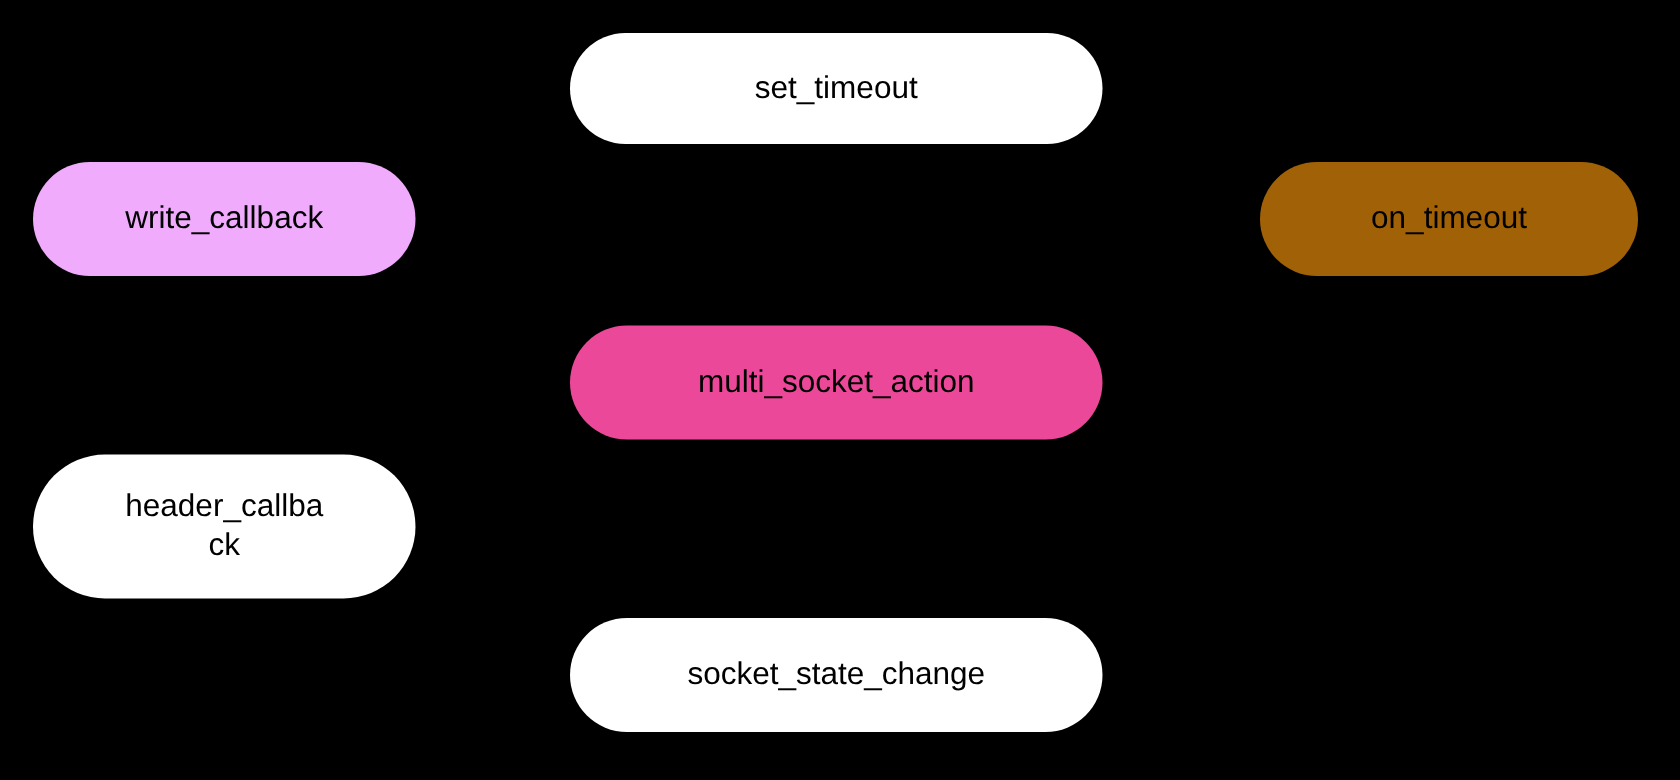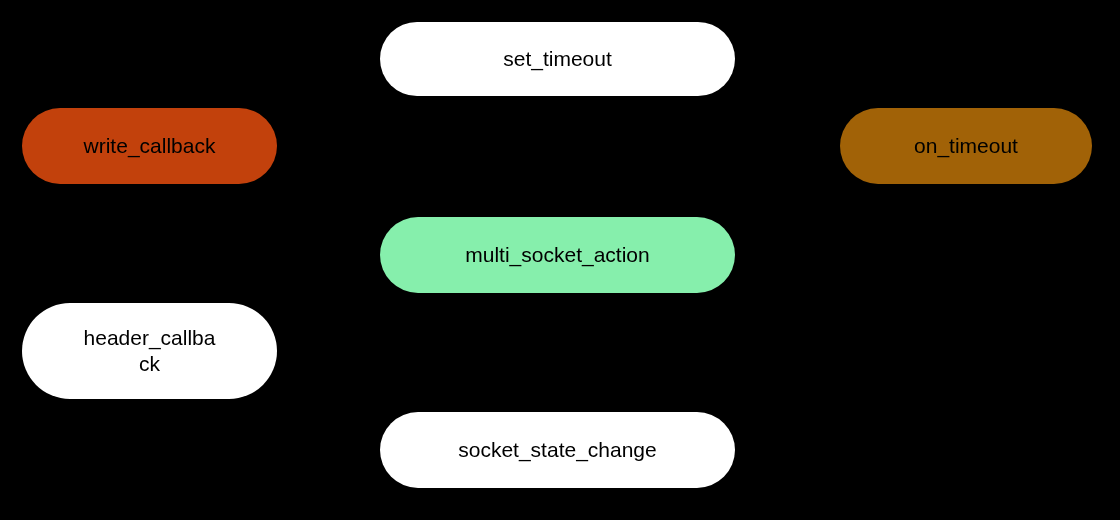--- a/index.html
+++ b/index.html
@@ -43,19 +43,19 @@
     display: block;
     width: 100%;
     white-space: pre-line;
   }
 </style>
 </head>
 <body>
 
 <div id="graph-canvas" style="width: 1120px; height: 520px; background: rgb(0, 0, 0);">
     <div class="graph-node" style="left: 380px; top: 22px; width: 355px; height: 74px; background: rgb(255, 255, 255); color: rgb(0, 0, 0);"><span class="node-label">set_timeout</span></div>
-    <div class="graph-node" style="left: 22px; top: 108px; width: 255px; height: 76px; background: #c2410c; color: rgb(0, 0, 0);"><span class="node-label">write_callback</span></div>
+    <div class="graph-node" style="left: 22px; top: 108px; width: 255px; height: 76px; background: #f0abfc; color: rgb(0, 0, 0);"><span class="node-label">write_callback</span></div>
     <div class="graph-node" style="left: 840px; top: 108px; width: 252px; height: 76px; background: #a16207; color: rgb(0, 0, 0);"><span class="node-label">on_timeout</span></div>
-    <div class="graph-node" style="left: 380px; top: 217px; width: 355px; height: 76px; background: #86efac; color: rgb(0, 0, 0);"><span class="node-label">multi_socket_action</span></div>
+    <div class="graph-node" style="left: 380px; top: 217px; width: 355px; height: 76px; background: #ec4899; color: rgb(0, 0, 0);"><span class="node-label">multi_socket_action</span></div>
     <div class="graph-node" style="left: 22px; top: 303px; width: 255px; height: 96px; background: rgb(255, 255, 255); color: rgb(0, 0, 0);"><span class="node-label">header_callba
 ck</span></div>
     <div class="graph-node" style="left: 380px; top: 412px; width: 355px; height: 76px; background: rgb(255, 255, 255); color: rgb(0, 0, 0);"><span class="node-label">socket_state_change</span></div>
   </div>
 
 </body></html>

